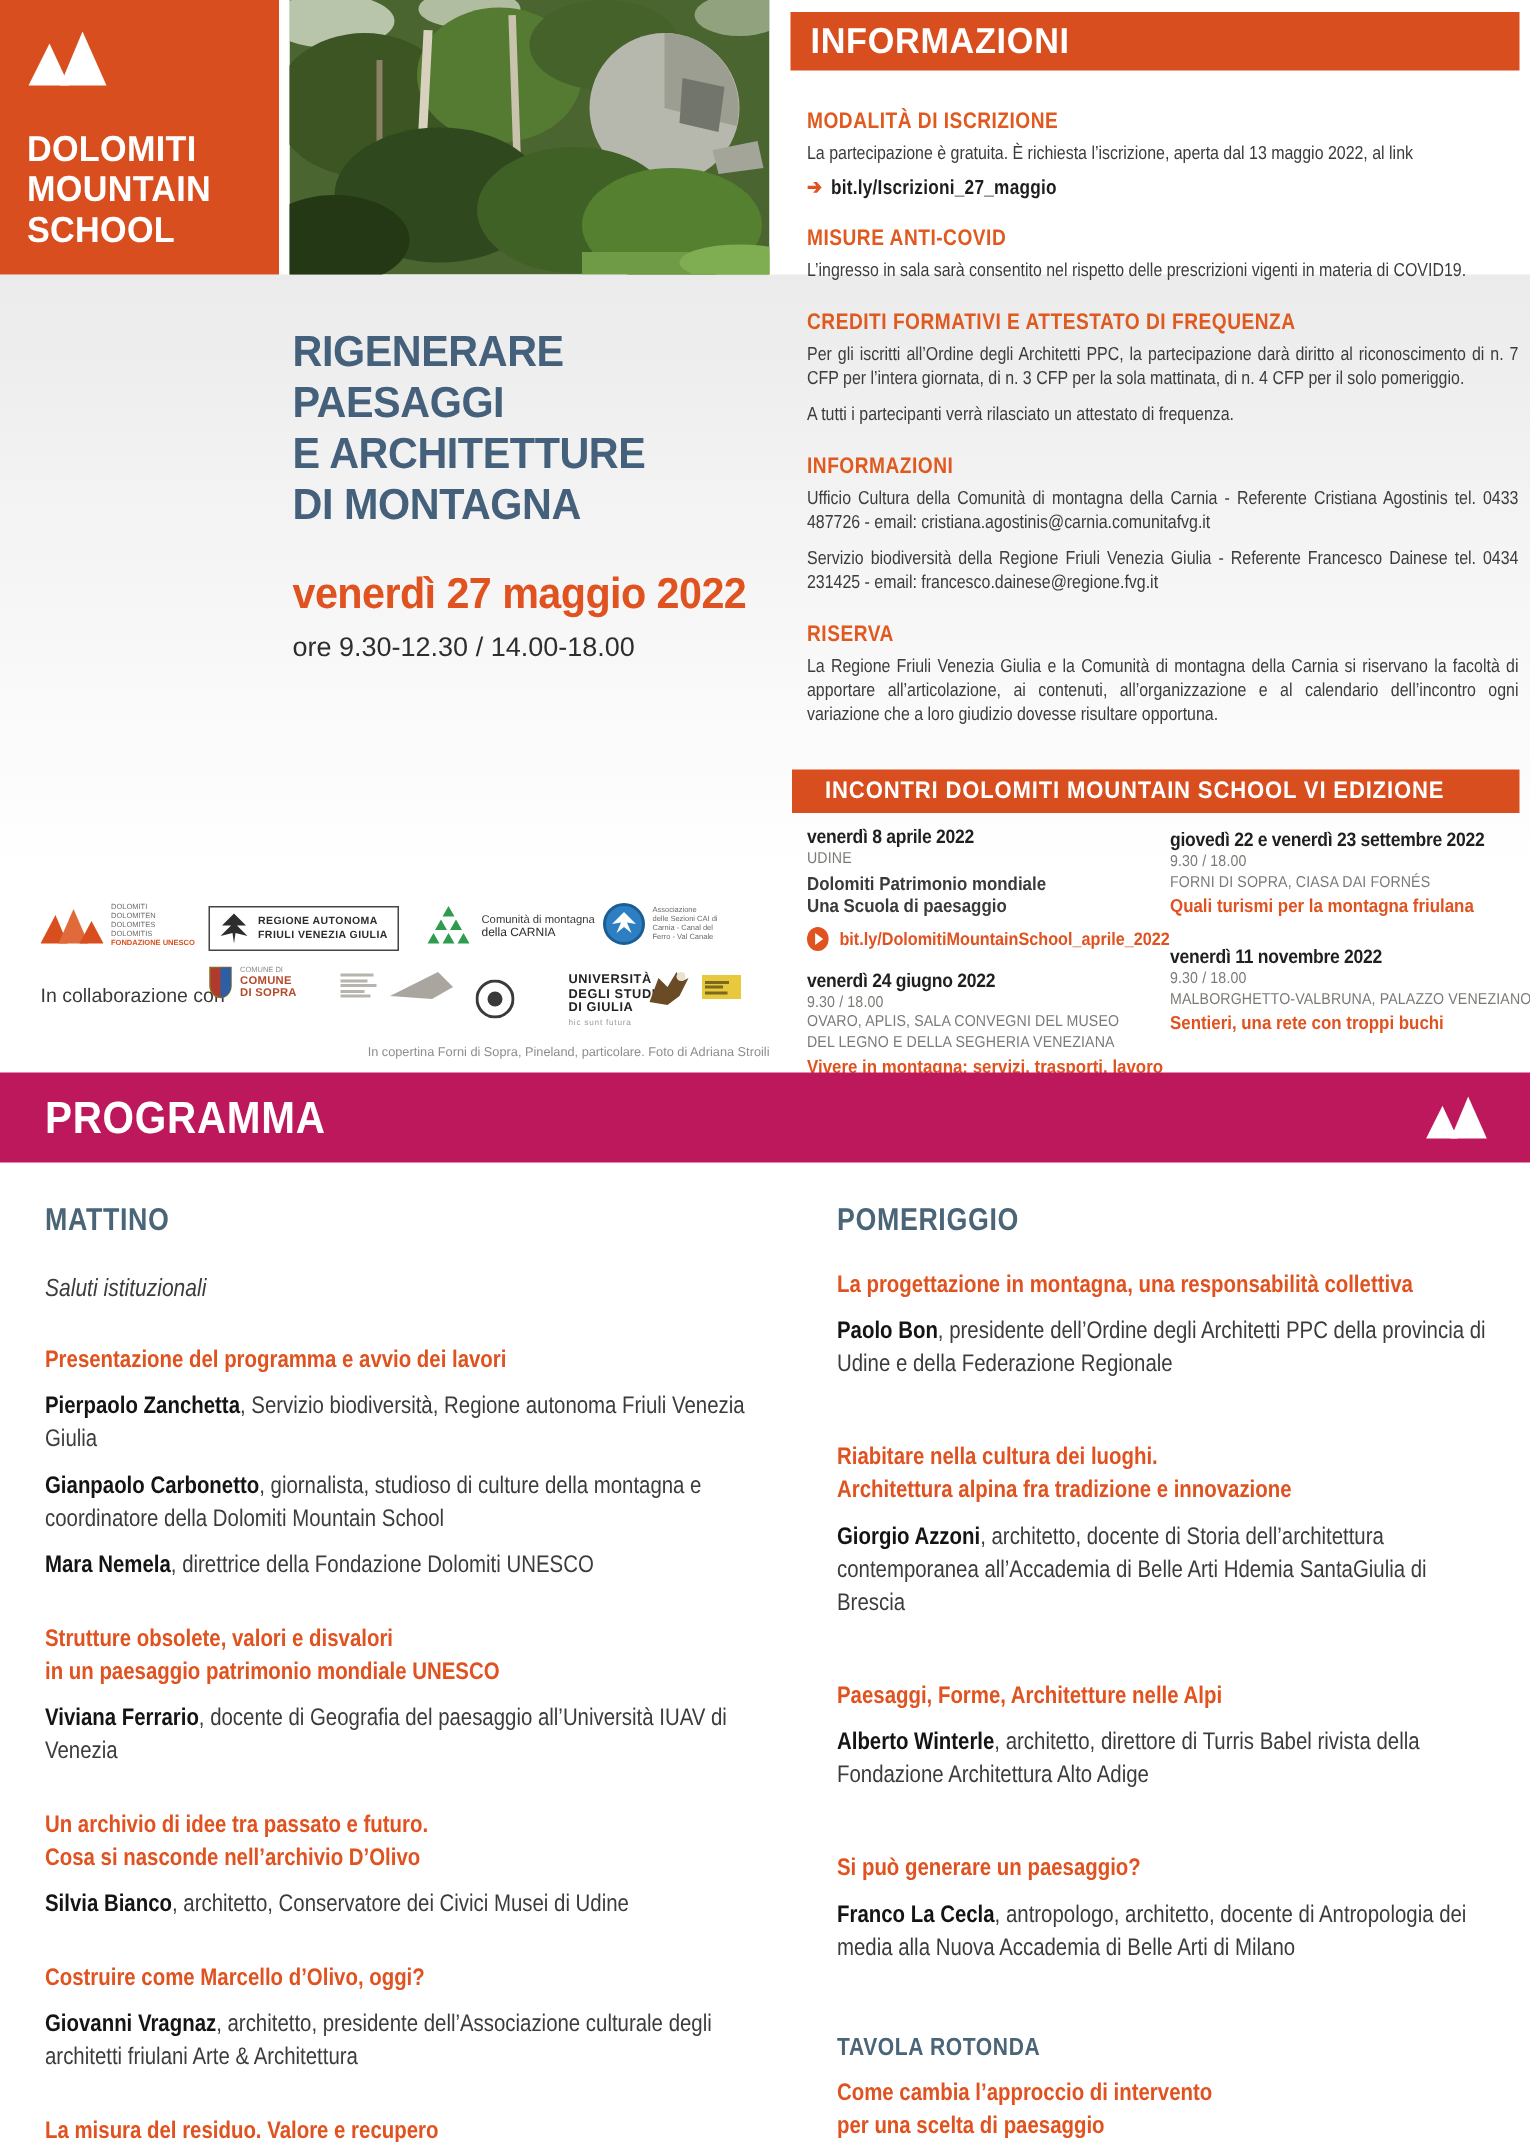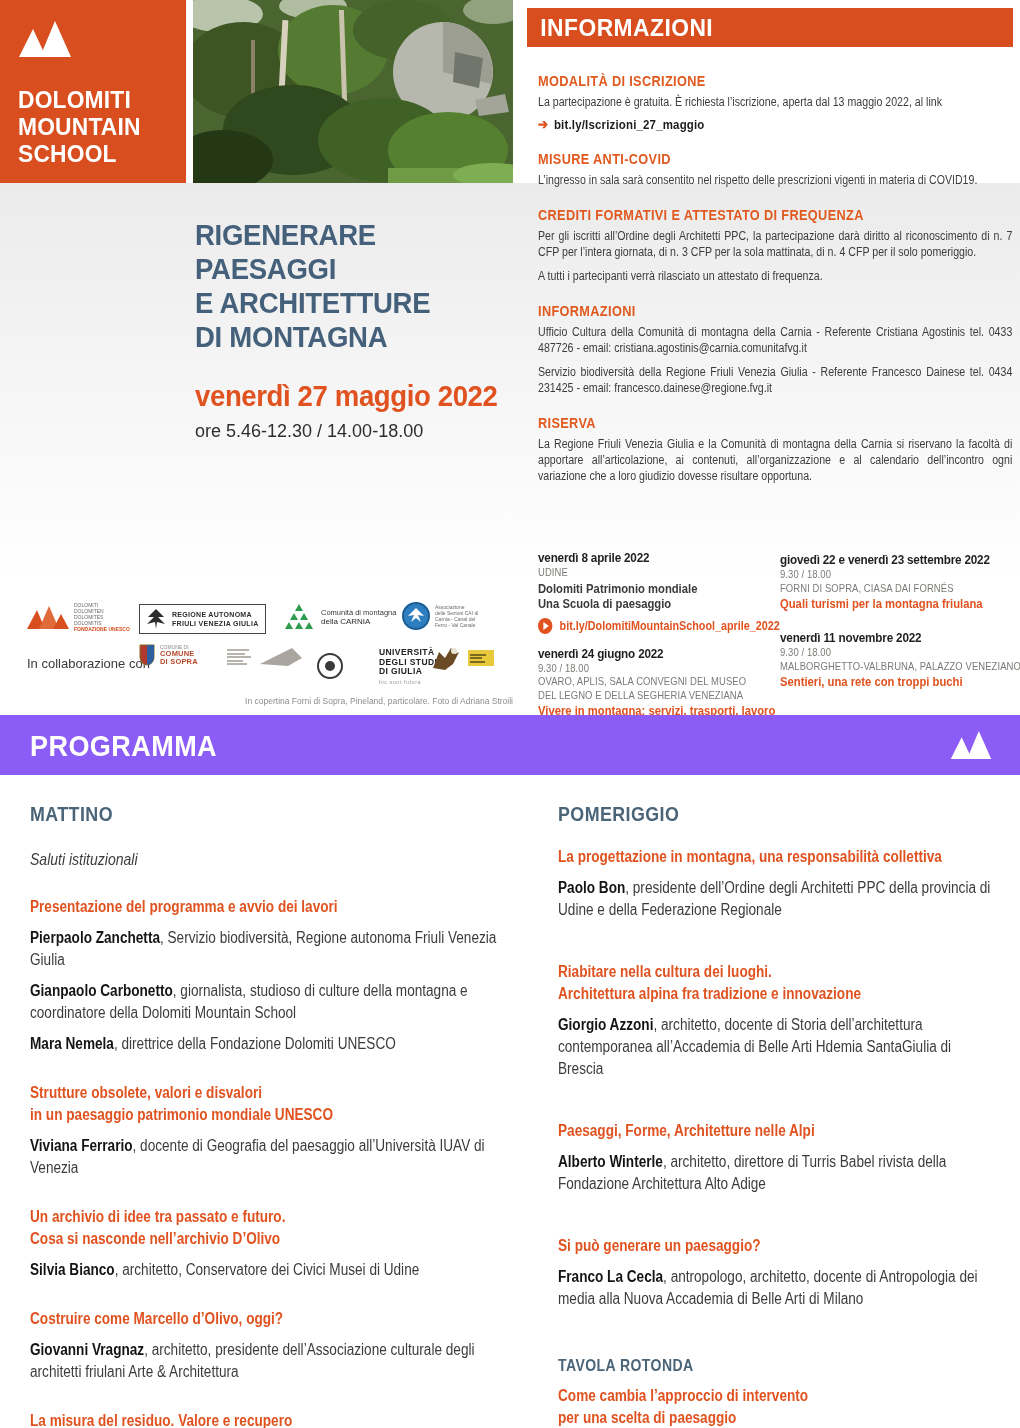--- a/index.html
+++ b/index.html
@@ -76,21 +76,21 @@
   .forni .t1{font-size:5px;color:#8a8a8a;line-height:6px;}
   .forni .t2{font-size:7.5px;font-weight:bold;color:#b5492c;line-height:8px;letter-spacing:.2px;}
   .arch{left:200px;top:50px;}
   .bar{height:2px;background:#b7b3ad;margin:1.5px 0;}
   .uniud{left:290px;top:52px;gap:36px;}
   .uniud .t{font-size:8.5px;font-weight:bold;color:#222;line-height:9.5px;letter-spacing:.4px;}
   .uniud .motto{font-size:5.5px;color:#9a9a9a;margin-top:2px;letter-spacing:.5px;}
   .parco{left:402px;top:48px;}
   .caption{position:absolute;right:0;top:100px;font-size:8.5px;color:#8f8d89;}
   
-  .prog-band{position:absolute;left:0;top:715px;width:1020px;height:60px;background:#8b5cf6;}
+  .prog-band{position:absolute;left:0;top:715px;width:1020px;height:60px;background:#be185d;}
   .prog-band .t{position:absolute;left:30px;top:14px;color:#fff;font-weight:bold;font-size:30px;
                 letter-spacing:.5px;transform:scaleX(.9);transform-origin:left top;}
   .prog-band .peaks{position:absolute;right:28px;top:15px;}
   
   .prog-col{position:absolute;top:802px;transform:scaleX(.85);transform-origin:left top;}
   .prog-col.matt{left:30px;width:558px;}
   .prog-col.pome{left:558px;width:520px;}
   .prog-h{color:#4A6478;font-weight:bold;font-size:21px;letter-spacing:.5px;}
   .saluti{font-style:italic;font-size:16.5px;color:#3c3c3b;margin-top:24px;}
   .item{margin-top:27px;}
@@ -147,21 +147,21 @@
   </div>
 
   <div class="hero">
     <div class="hero-title">
       <div>RIGENERARE</div>
       <div>PAESAGGI</div>
       <div>E ARCHITETTURE</div>
       <div>DI MONTAGNA</div>
     </div>
     <div class="hero-date">venerdì 27 maggio 2022</div>
-    <div class="hero-time">ore 5.46-12.30 / 14.00-18.00</div>
+    <div class="hero-time">ore 9.30-12.30 / 14.00-18.00</div>
   </div>
 
   <div class="info-bar">
     <span>INFORMAZIONI</span>
   </div>
 
   <div class="info-col">
     <div class="info-sec">
       <div class="info-h">MODALITÀ DI ISCRIZIONE</div>
       <div class="info-p">La partecipazione è gratuita. È richiesta l’iscrizione, aperta dal 13 maggio 2022, al link</div>
@@ -183,20 +183,23 @@
       <div class="info-h">INFORMAZIONI</div>
       <div class="info-p">Ufficio Cultura della Comunità di montagna della Carnia - Referente Cristiana Agostinis tel. 0433 487726 - email: cristiana.agostinis@carnia.comunitafvg.it</div>
       <div class="info-p">Servizio biodiversità della Regione Friuli Venezia Giulia - Referente Francesco Dainese tel. 0434 231425 - email: francesco.dainese@regione.fvg.it</div>
     </div>
     <div class="info-sec">
       <div class="info-h">RISERVA</div>
       <div class="info-p">La Regione Friuli Venezia Giulia e la Comunità di montagna della Carnia si riservano la facoltà di apportare all’articolazione, ai contenuti, all’organizzazione e al calendario dell’incontro ogni variazione che a loro giudizio dovesse risultare opportuna.</div>
     </div>
   </div>
 
+  <div class="inc-bar">
+    <span>INCONTRI DOLOMITI MOUNTAIN SCHOOL VI EDIZIONE</span>
+  </div>
   <div class="inc-col left">
     <div class="ev">
       <div class="ev-date">venerdì 8 aprile 2022</div>
       <div class="ev-meta">UDINE</div>
       <div class="ev-title dark">Dolomiti Patrimonio mondiale</div>
       <div class="ev-title dark">Una Scuola di paesaggio</div>
       <div class="ev-link">
         <span class="play"></span>
         <span class="lnk">bit.ly/DolomitiMountainSchool_aprile_2022</span>
       </div>

